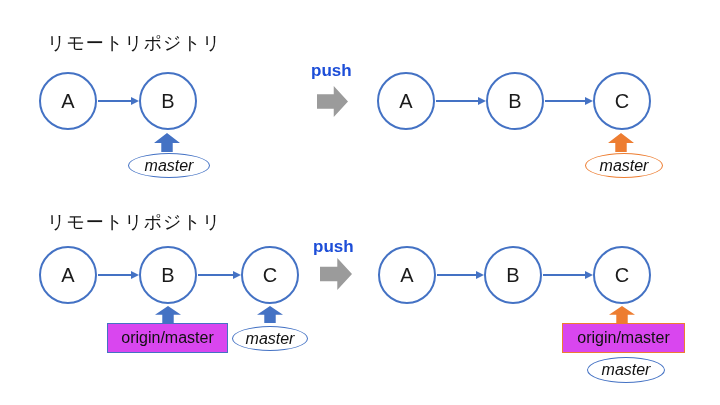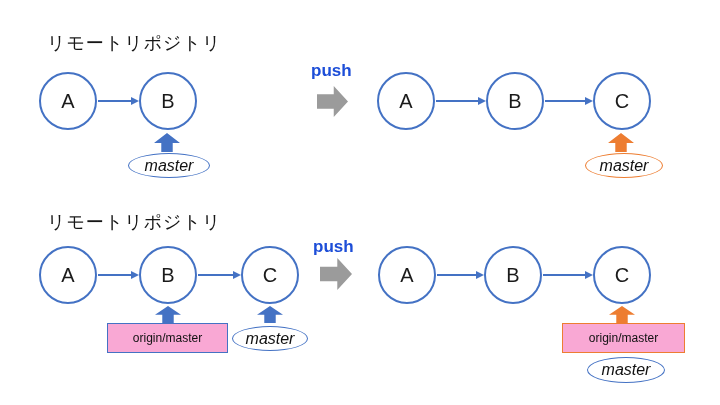--- a/index.html
+++ b/index.html
@@ -26,23 +26,23 @@
     position:absolute;background:#9B9B9B;
     clip-path:polygon(0 27%,54% 27%,54% 0,100% 50%,54% 100%,54% 73%,0 73%);
   }
   .pill{
     position:absolute;border:1.6px solid #4472C4;border-radius:50%;
     background:#ffffff;display:flex;align-items:center;justify-content:center;
     font-size:16px;color:#111111;box-sizing:border-box;white-space:nowrap;font-style:italic;
   }
   .pill.orange{border-color:#ED7D31;}
   .tag{
-    position:absolute;border:1.8px solid #4472C4;background:#f9a8d4;
+    position:absolute;border:1.8px solid #4472C4;background:#d946ef;
     display:flex;align-items:center;justify-content:center;
-    font-size:12px;color:#111111;box-sizing:border-box;white-space:nowrap;
+    font-size:16px;color:#111111;box-sizing:border-box;white-space:nowrap;
   }
   .tag.orange{border-color:#ED7D31;}
   .push-label{
     position:absolute;font-size:17px;font-weight:700;color:#1d4ed8;
     width:44px;text-align:left;white-space:nowrap;
   }
   .edge line{stroke:#4472C4;stroke-width:1.8;}
   .edge polygon{fill:#4472C4;}
 </style>
 </head>

